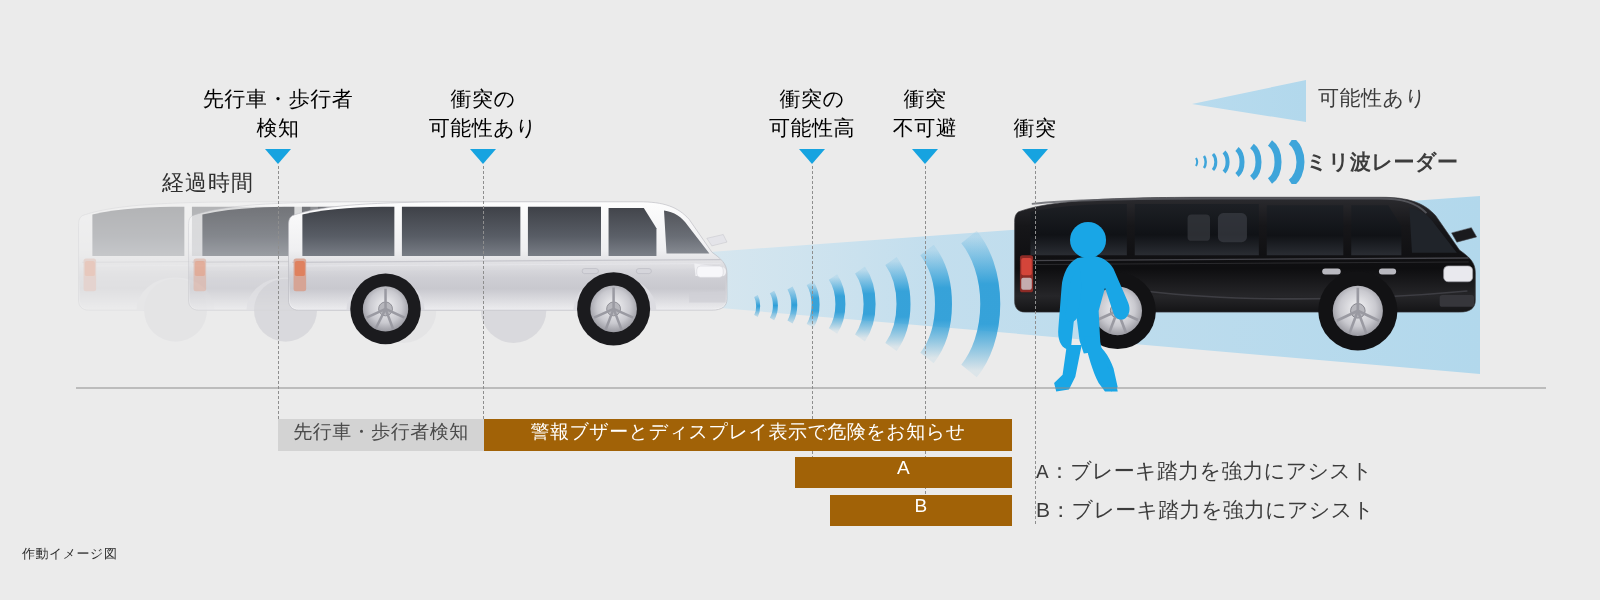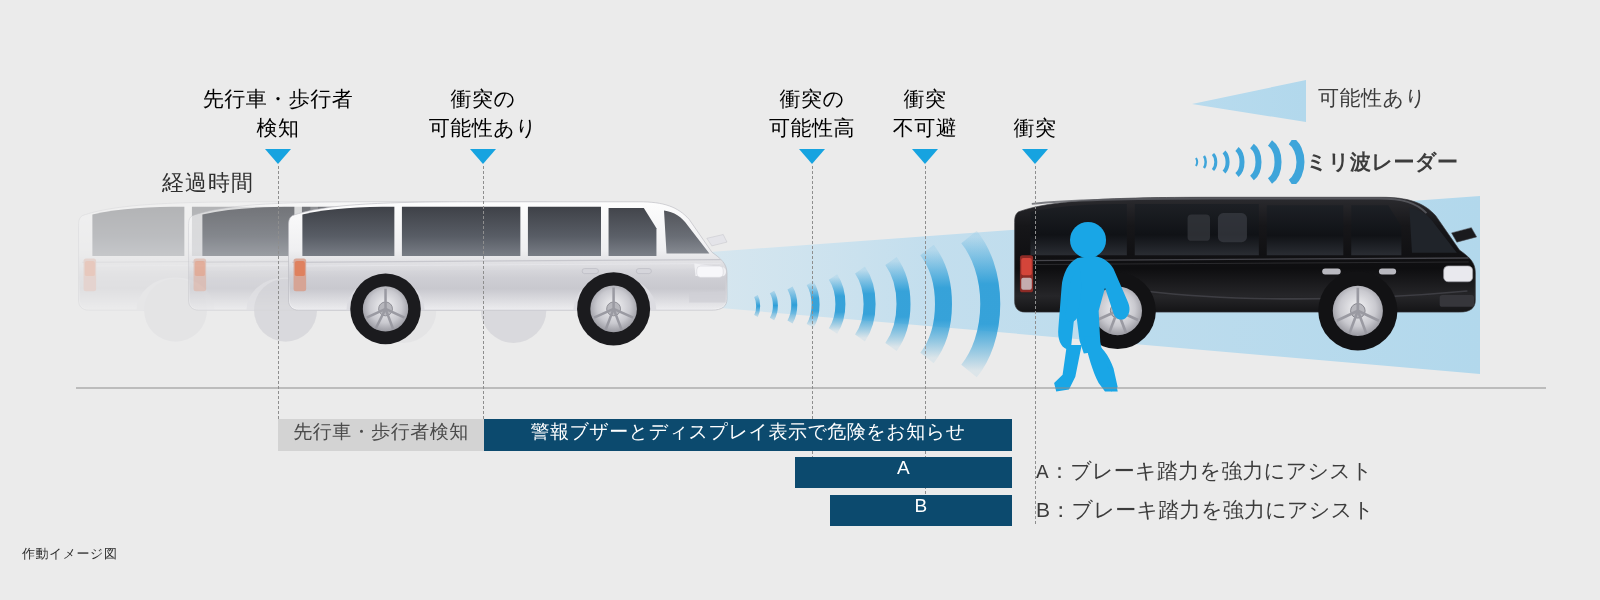--- a/index.html
+++ b/index.html
@@ -53,21 +53,21 @@
     position:absolute;
     display:flex;
     align-items:flex-start;
     justify-content:center;
     color:#ffffff;
     font-size:19px;
     letter-spacing:.5px;
     box-sizing:border-box;
   }
   .bar-light{background:#d3d3d3;color:#4a4a4a;}
-  .bar-dark{background:#0c4a6e;color:#ffffff;}
+  .bar-dark{background:#a16207;color:#ffffff;}
 
   
   .ab-note{
     position:absolute;
     font-size:21px;
     color:#3c3c3c;
     white-space:nowrap;
     letter-spacing:.3px;
   }
 

